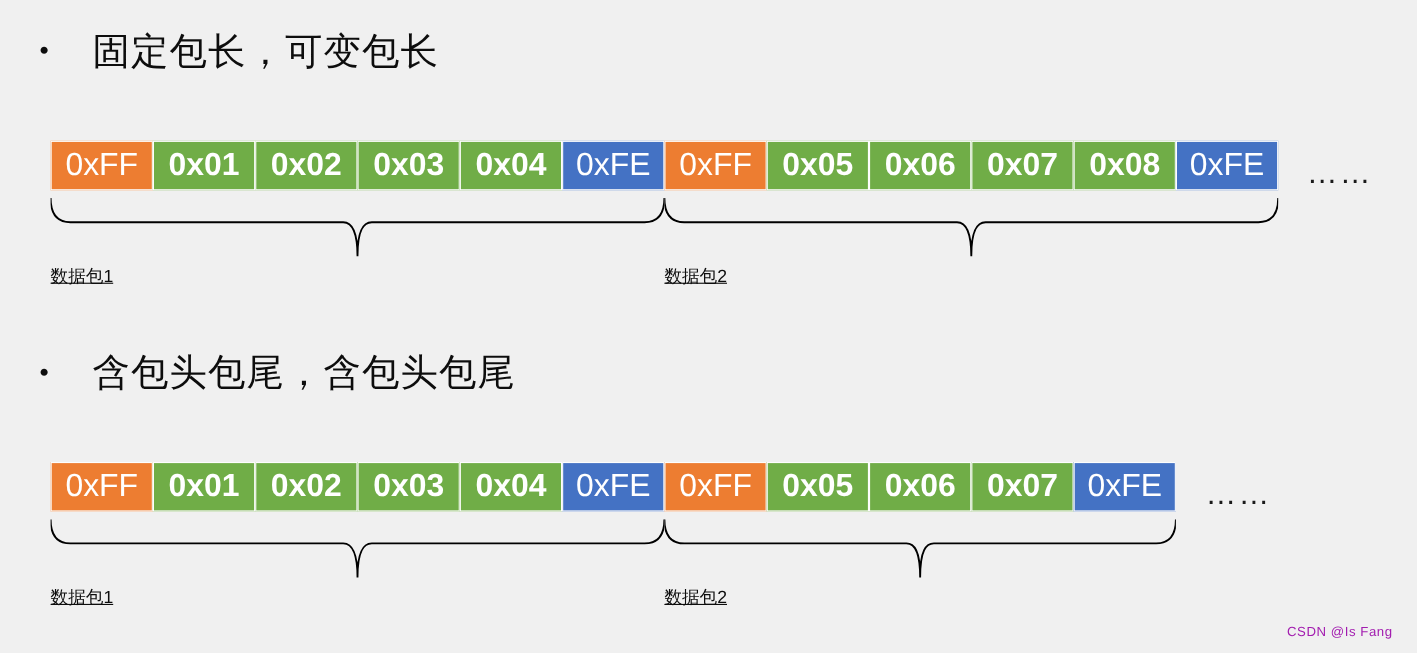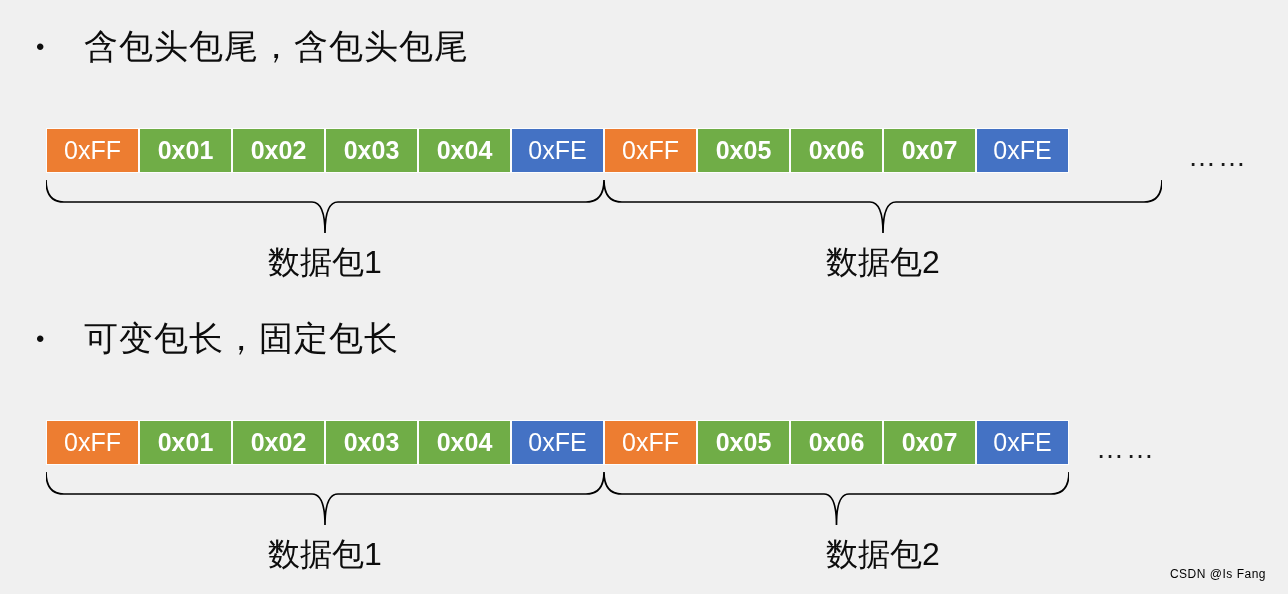--- a/index.html
+++ b/index.html
@@ -27,21 +27,21 @@
   .byte-row{
     position:absolute;left:46px;
     display:flex;
   }
   #row-1{top:128px;}
   #row-2{top:420px;}
   .cell{
     box-sizing:border-box;
     width:93px;height:45px;
     display:flex;align-items:center;justify-content:center;
-    color:#ffffff;font-size:25px;
+    color:#ffffff;font-size:29px;
     border:1px solid #fdfdfd;
   }
   .cell.head{background:var(--head,#ED7D31);}
   .cell.data{background:var(--data,#70AD47);font-weight:bold;}
   .cell.tail{background:var(--tail,#4472C4);text-align:center;}
 
   .ellipsis{
     position:absolute;
     height:45px;display:flex;align-items:center;
     font-size:28px;color:#1a1a1a;letter-spacing:2px;
@@ -52,68 +52,69 @@
 
   .brace{position:absolute;}
   #brace-1a{left:46px;top:180px;}
   #brace-1b{left:604px;top:180px;}
   #brace-2a{left:46px;top:472px;}
   #brace-2b{left:604px;top:472px;}
   .brace path{stroke:#000;stroke-width:1.7;fill:none;}
 
   .packet-label{
     position:absolute;
-    text-align:center;
-    font-size:32px;color:#0d0d0d;
+    text-align:left;
+    font-size:16px;color:#0d0d0d;text-decoration:underline;
   }
   #label-1a{left:46px;width:558px;top:241px;}
   #label-1b{left:604px;width:558px;top:241px;}
   #label-2a{left:46px;width:558px;top:533px;}
   #label-2b{left:604px;width:558px;top:533px;}
 
   .watermark{
     position:absolute;right:22px;top:567px;
-    font-size:12px;color:#000000;letter-spacing:0.5px;
+    font-size:12px;color:#a21caf;letter-spacing:0.5px;
   }
 </style>
 </head>
 <body style="--bg: #F0F0F0; --head: #ED7D31; --data: #70AD47; --tail: #4472C4;">
 
 <div class="heading" id="heading-1">
   <span class="bullet">•</span>
-  <span class="heading-text">含包头包尾，含包头包尾</span>
+  <span class="heading-text">固定包长，可变包长</span>
 </div>
 
 <div class="byte-row" id="row-1">
   <div class="cell head">0xFF</div>
   <div class="cell data">0x01</div>
   <div class="cell data">0x02</div>
   <div class="cell data">0x03</div>
   <div class="cell data">0x04</div>
   <div class="cell tail">0xFE</div>
   <div class="cell head">0xFF</div>
   <div class="cell data">0x05</div>
   <div class="cell data">0x06</div>
   <div class="cell data">0x07</div>
+  <div class="cell data">0x08</div>
   <div class="cell tail">0xFE</div>
 </div>
 <div class="ellipsis" id="ellipsis-1">……</div>
 
 <svg class="brace" id="brace-1a" width="558" height="56" viewBox="0 0 558 56">
   <path d="M 0,0 C 0,14 6,22 18,22 L 266,22 C 273,22 279,28 279,53 C 279,28 285,22 292,22 L 540,22 C 552,22 558,14 558,0"></path>
 </svg>
 <svg class="brace" id="brace-1b" width="558" height="56" viewBox="0 0 558 56">
   <path d="M 0,0 C 0,14 6,22 18,22 L 266,22 C 273,22 279,28 279,53 C 279,28 285,22 292,22 L 540,22 C 552,22 558,14 558,0"></path>
 </svg>
 <div class="packet-label" id="label-1a">数据包1</div>
 <div class="packet-label" id="label-1b">数据包2</div>
 
 <div class="heading" id="heading-2">
   <span class="bullet">•</span>
-  <span class="heading-text">可变包长，固定包长</span>
+  <span class="heading-text">含包头包尾，含包头包尾</span>
 </div>
 
 <div class="byte-row" id="row-2">
   <div class="cell head">0xFF</div>
   <div class="cell data">0x01</div>
   <div class="cell data">0x02</div>
   <div class="cell data">0x03</div>
   <div class="cell data">0x04</div>
   <div class="cell tail">0xFE</div>
   <div class="cell head">0xFF</div>

